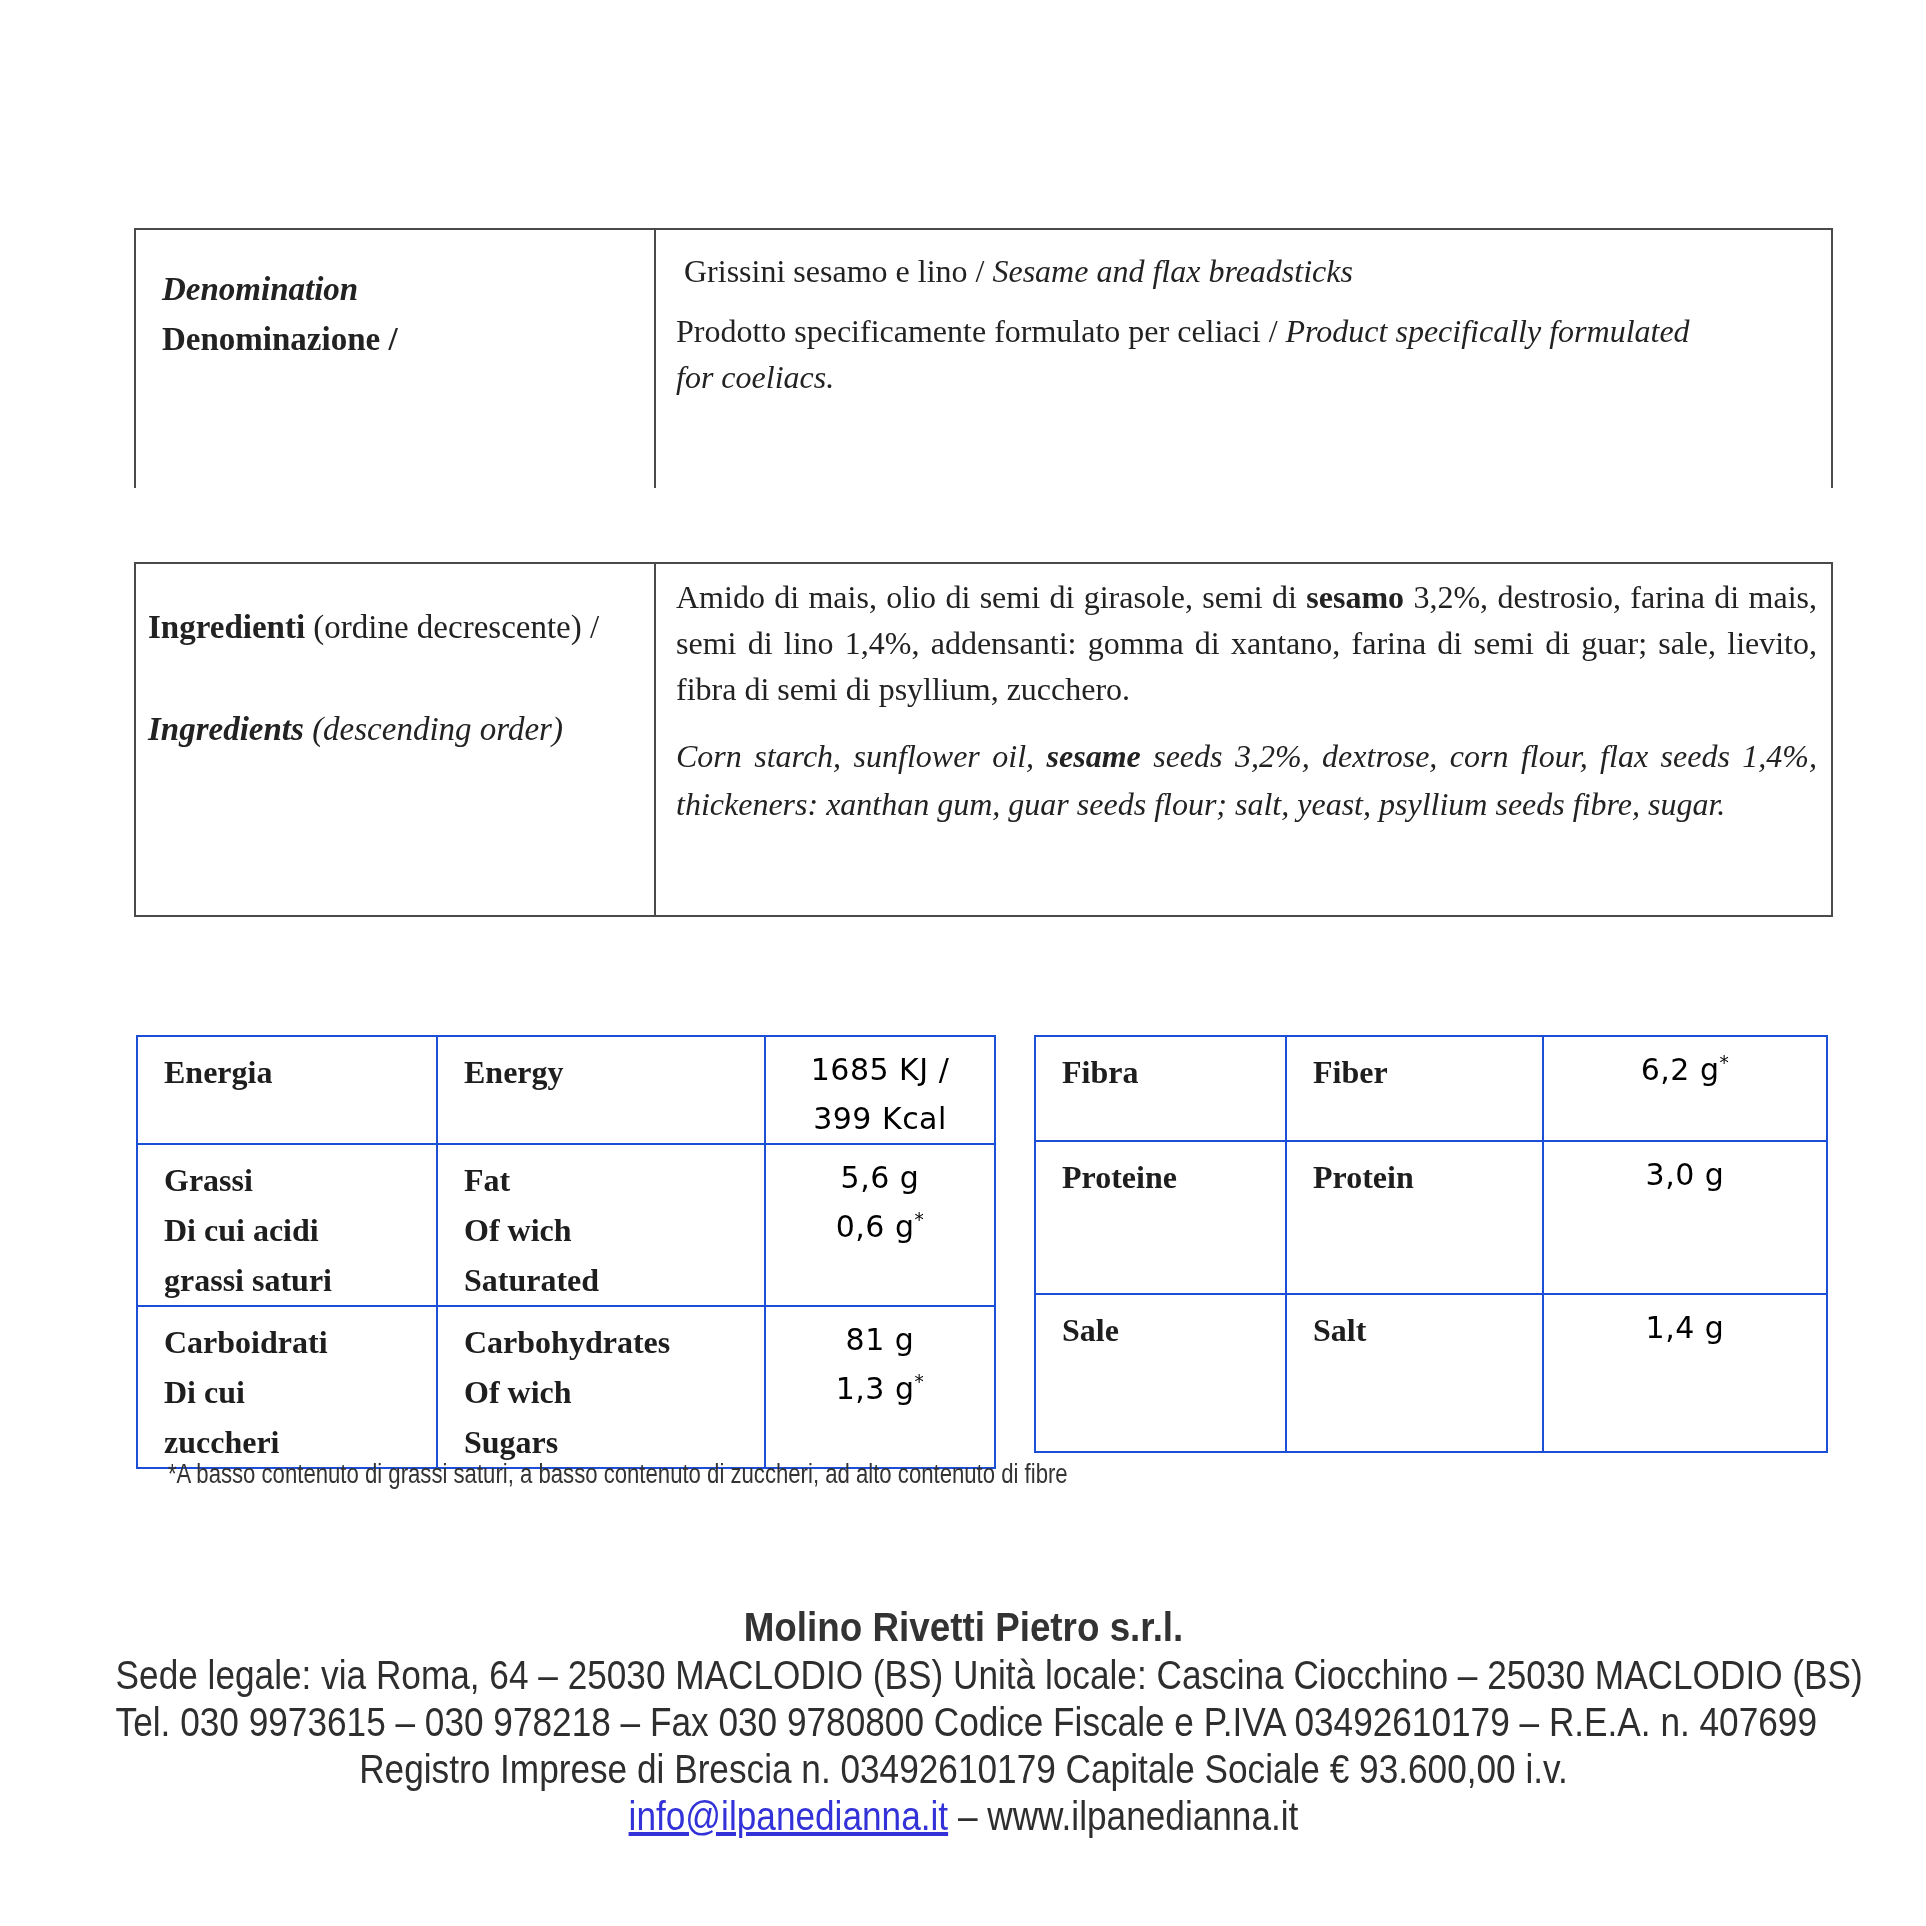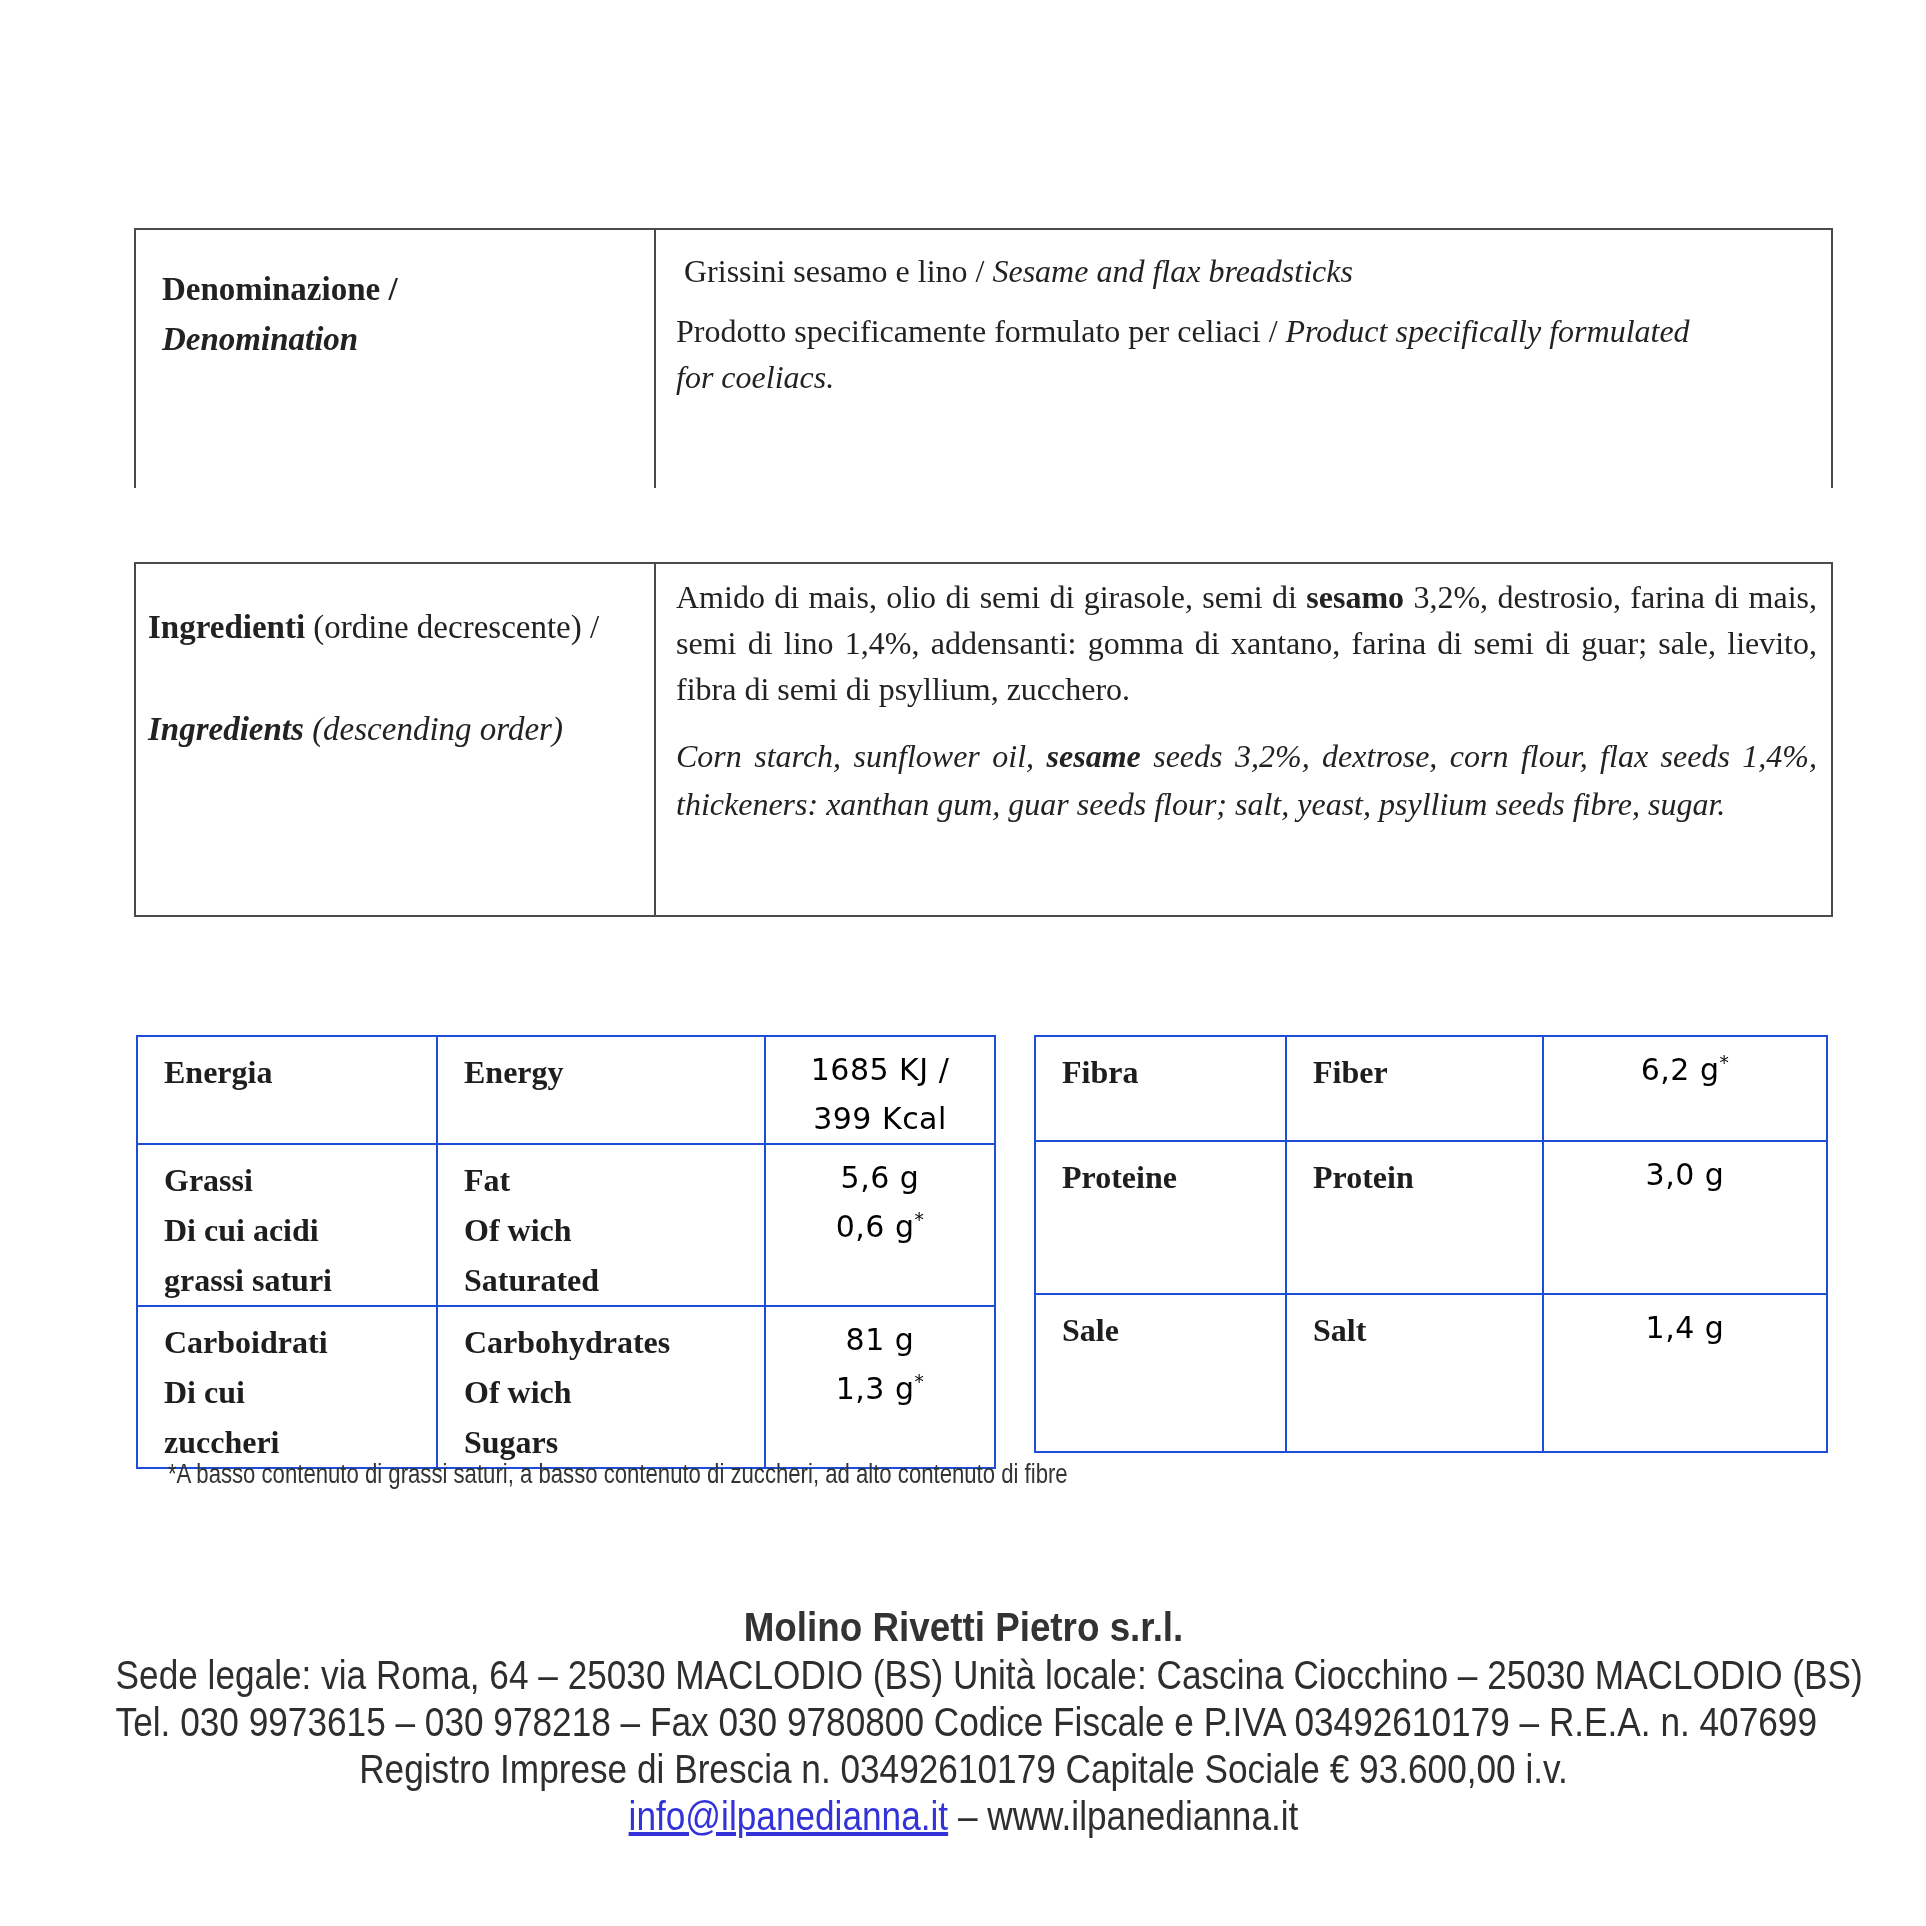--- a/index.html
+++ b/index.html
@@ -133,22 +133,22 @@
     cursor: pointer;
   }
 </style>
 </head>
 <body>
 
 <div class="page">
 
   <section class="spec-table tbl-denom">
     <div class="label-cell">
+      <div class="bold italic">Denomination</div>
       <div class="bold">Denominazione /</div>
-      <div class="bold italic">Denomination</div>
     </div>
     <div class="value-cell">
       <p class="name-line"><span>Grissini sesamo e lino / </span><span class="italic">Sesame and flax breadsticks</span></p>
       <p class="claim-line"><span>Prodotto specificamente formulato per celiaci / </span><span class="italic">Product specifically formulated for coeliacs.</span></p>
     </div>
   </section>
 
   <section class="spec-table tbl-ingr">
     <div class="label-cell">
       <div><span class="bold">Ingredienti</span><span style="font-weight:normal"> (ordine decrescente) /</span></div>

